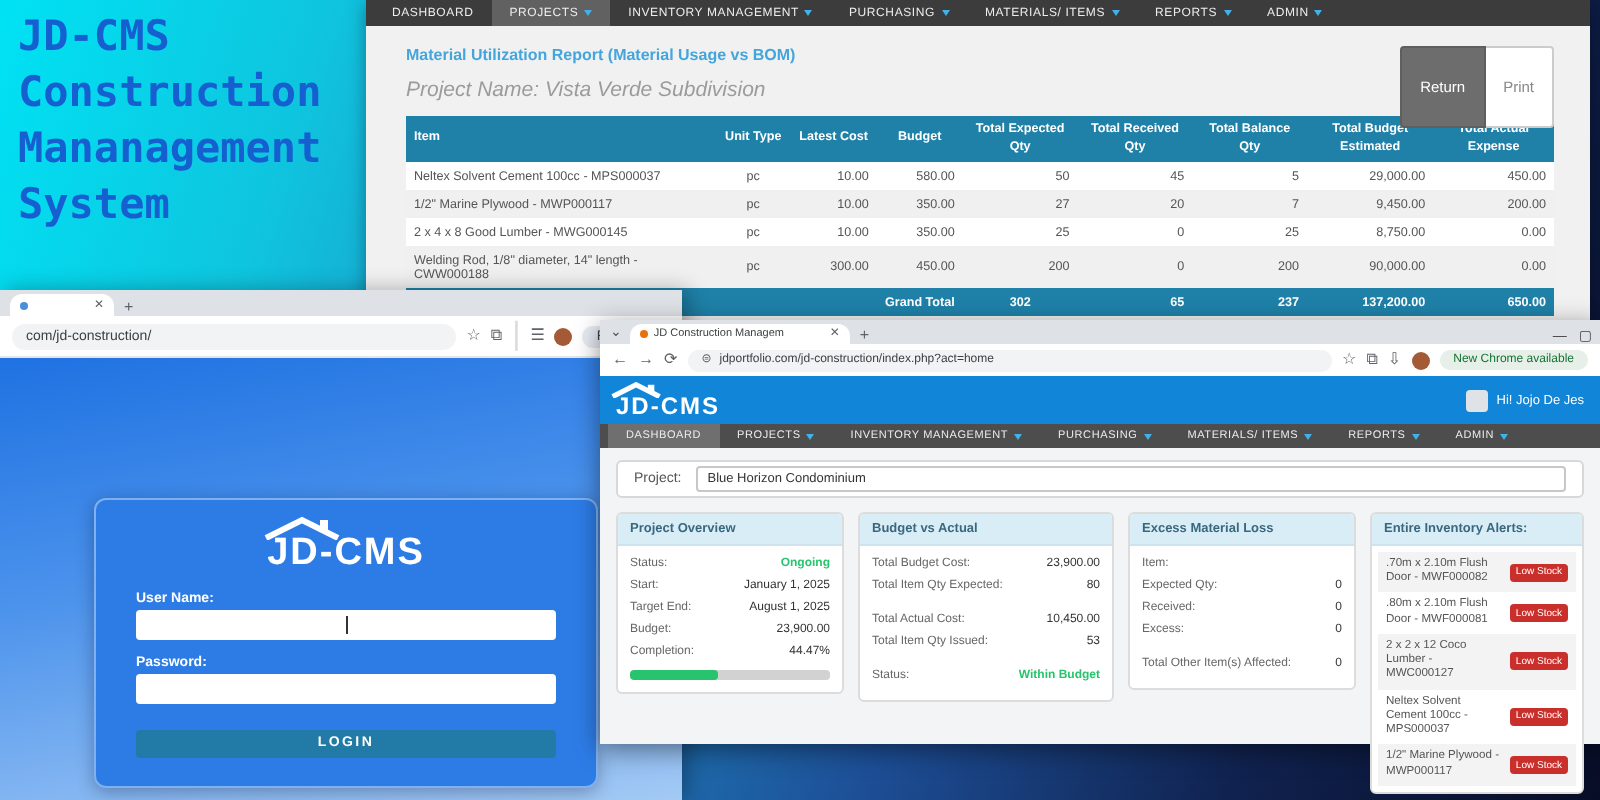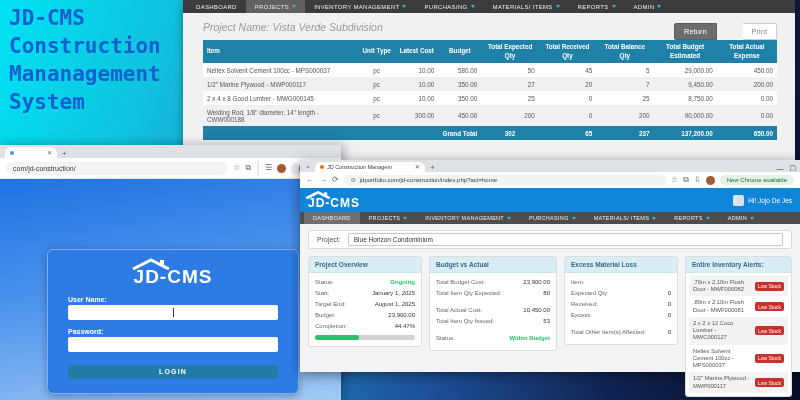--- a/index.html
+++ b/index.html
@@ -16,21 +16,21 @@
   .nav-item.active{background:#616161;}
   .caret{width:0;height:0;border-left:2.5px solid transparent;border-right:2.5px solid transparent;border-top:3px solid #3fb3e8;}
   
   #report-win{position:absolute;left:183px;top:0;width:612px;height:160px;background:#f1f1f1;box-shadow:0 2px 8px rgba(0,0,0,.35);}
   .rw-nav{height:13px;background:#3c3c3c;display:flex;align-items:stretch;padding-left:4px;font-size:6px;}
   .rw-body{position:relative;padding:8px 18px 0 20px;}
   .rw-title{color:var(--link-blue,#44a5dc);font-size:8px;font-weight:bold;margin:2px 0 7px;}
   .rw-project{color:#9b9b9b;font-size:10.5px;margin-bottom:7px;font-style:italic;}
   .rw-buttons{position:absolute;top:10px;right:18px;display:flex;}
   .btn-return{background:#6d6d6d;color:#fff;font-size:7.5px;padding:3px 9px;border:1px solid #5f5f5f;border-radius:2px 0 0 2px;}
-  .btn-print{background:#fff;color:#888;font-size:7.5px;padding:3px 9px;border:1px solid #ccc;border-left:none;border-radius:0 2px 2px 0;margin-left:26px;}
+  .btn-print{background:#fff;color:#888;font-size:7.5px;padding:15px 9px;border:1px solid #ccc;border-left:none;border-radius:0 2px 2px 0;}
   table.rw-table{width:100%;border-collapse:collapse;background:#fff;font-size:6.3px;color:#555;}
   .rw-table th{background:var(--accent-teal,#1f81a8);color:#fff;padding:3px 4px;text-align:center;font-weight:bold;line-height:1.35;}
   .rw-table th:first-child{text-align:left;}
   .rw-table td{padding:3.5px 4px;text-align:right;}
   .rw-table td:first-child{text-align:left;}
   .rw-table td:nth-child(2){text-align:center;}
   .rw-table tbody tr:nth-child(even){background:#f0f0f0;}
   .rw-table tfoot td{background:var(--accent-teal,#1f81a8);color:#fff;font-weight:bold;}
   
   .tabstrip{background:#dee1e6;display:flex;align-items:flex-end;padding-left:5px;}
@@ -128,20 +128,21 @@
       <div class="nav-item">
         <span>REPORTS</span>
         <span class="caret"></span>
       </div>
       <div class="nav-item">
         <span>ADMIN</span>
         <span class="caret"></span>
       </div>
     </div>
   <div class="rw-body">
+    <div class="rw-title">Material Utilization Report (Material Usage vs BOM)</div>
     <div class="rw-project">Project Name: Vista Verde Subdivision</div>
     <div class="rw-buttons">
       <button class="btn-return">Return</button>
       <button class="btn-print">Print</button>
     </div>
     <table class="rw-table">
       <colgroup>
         <col style="width:27%">
           <col style="width:6.5%">
           <col style="width:7.5%">

